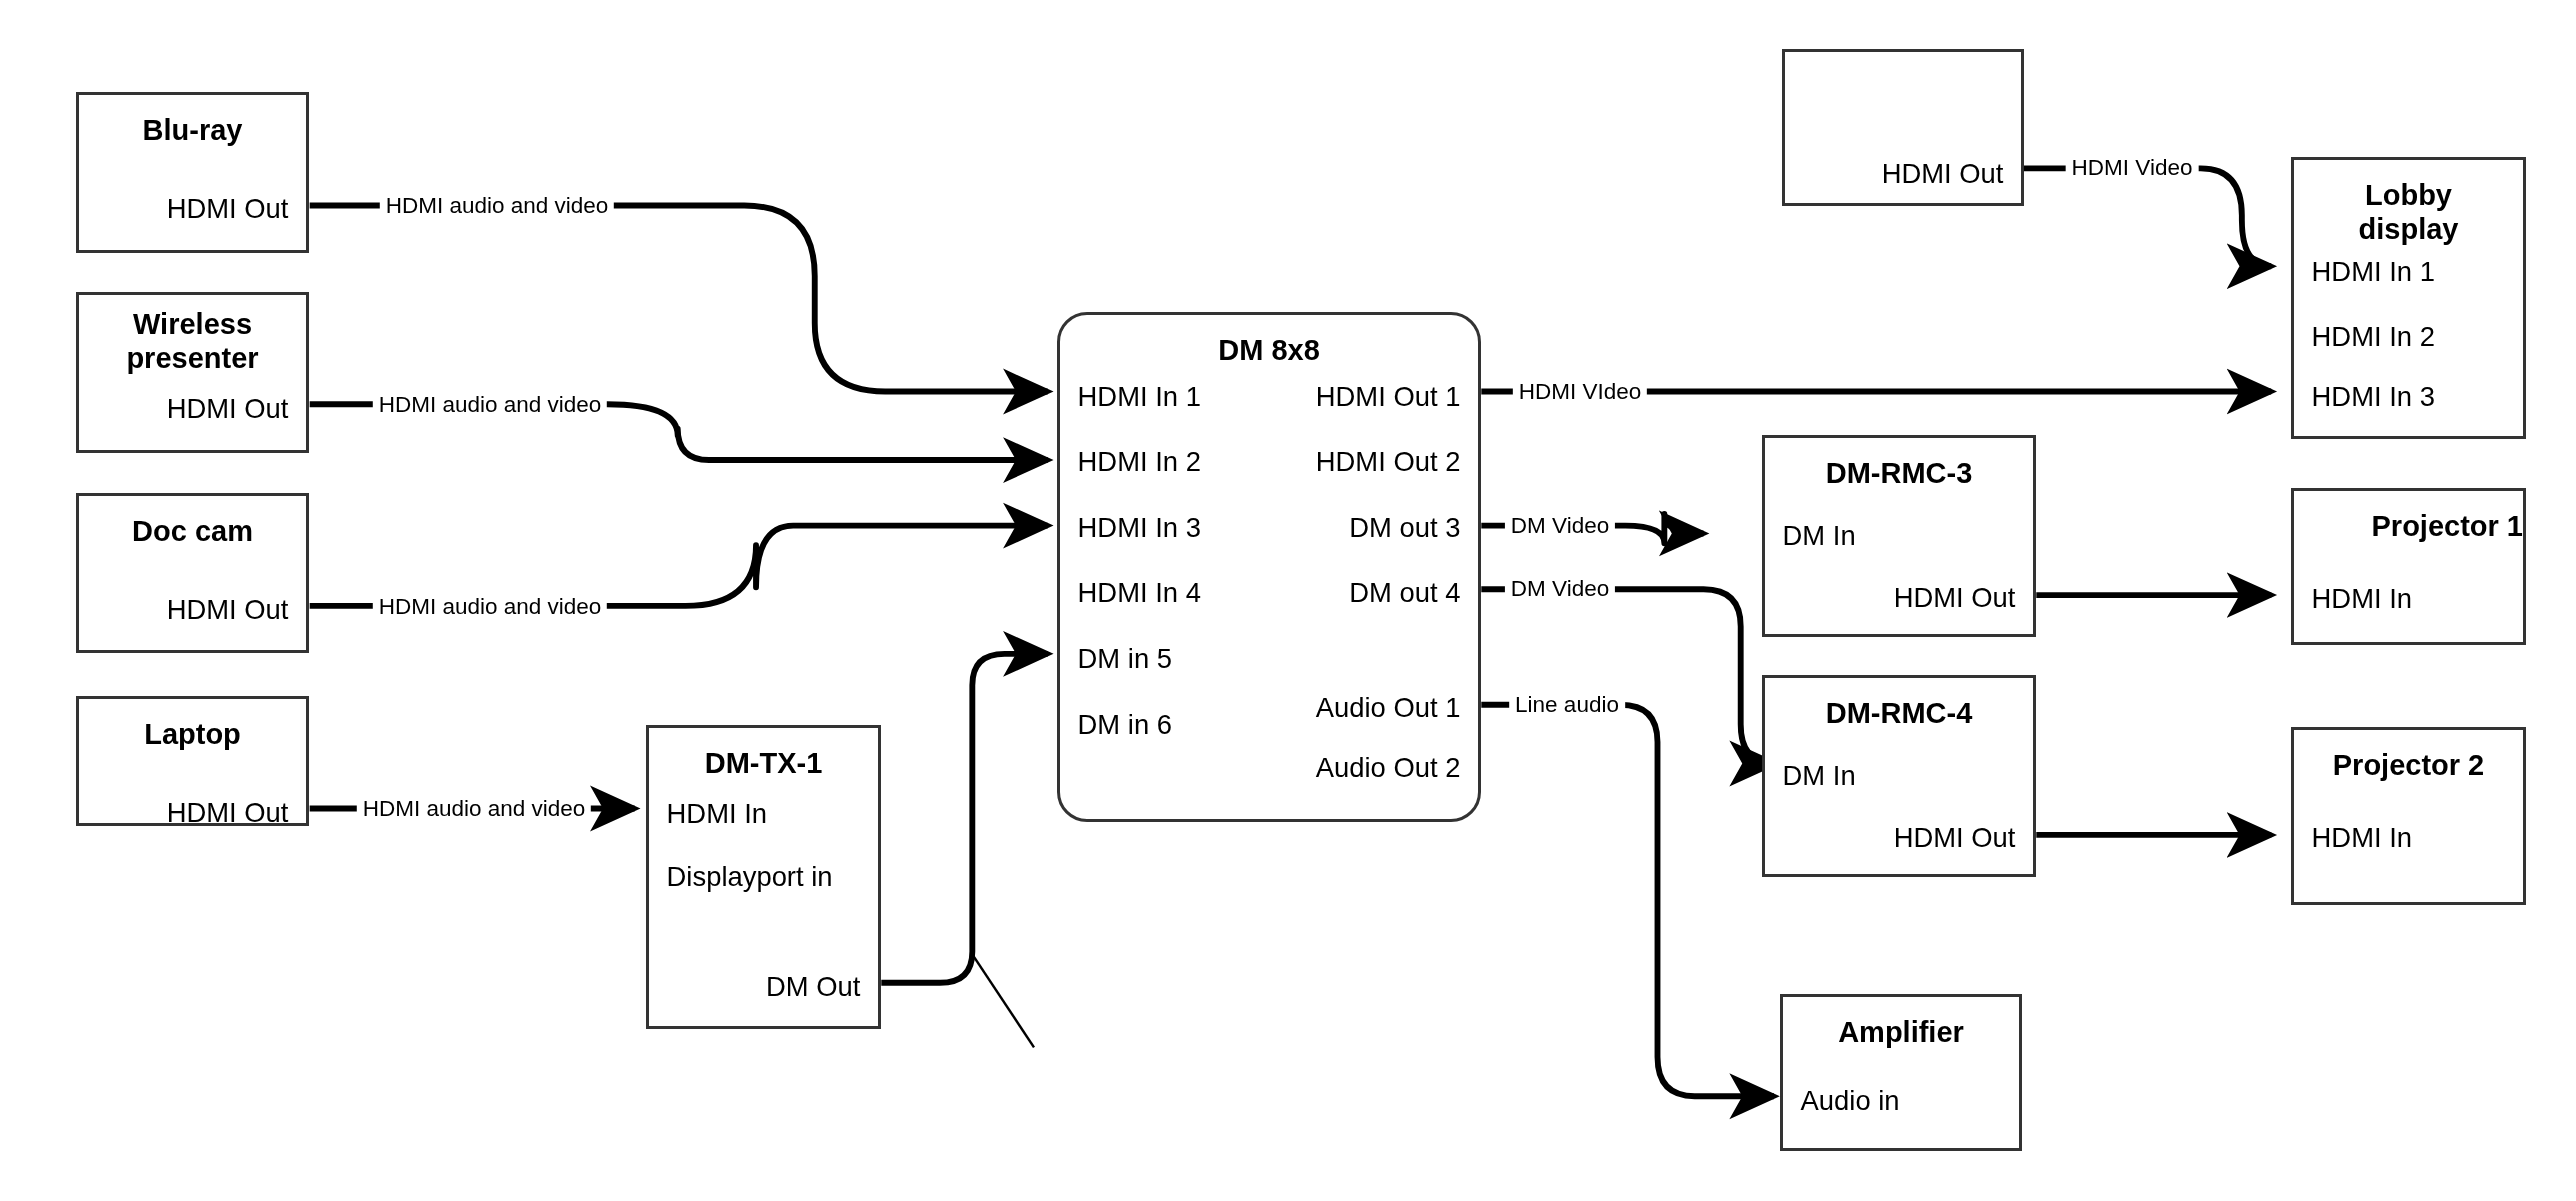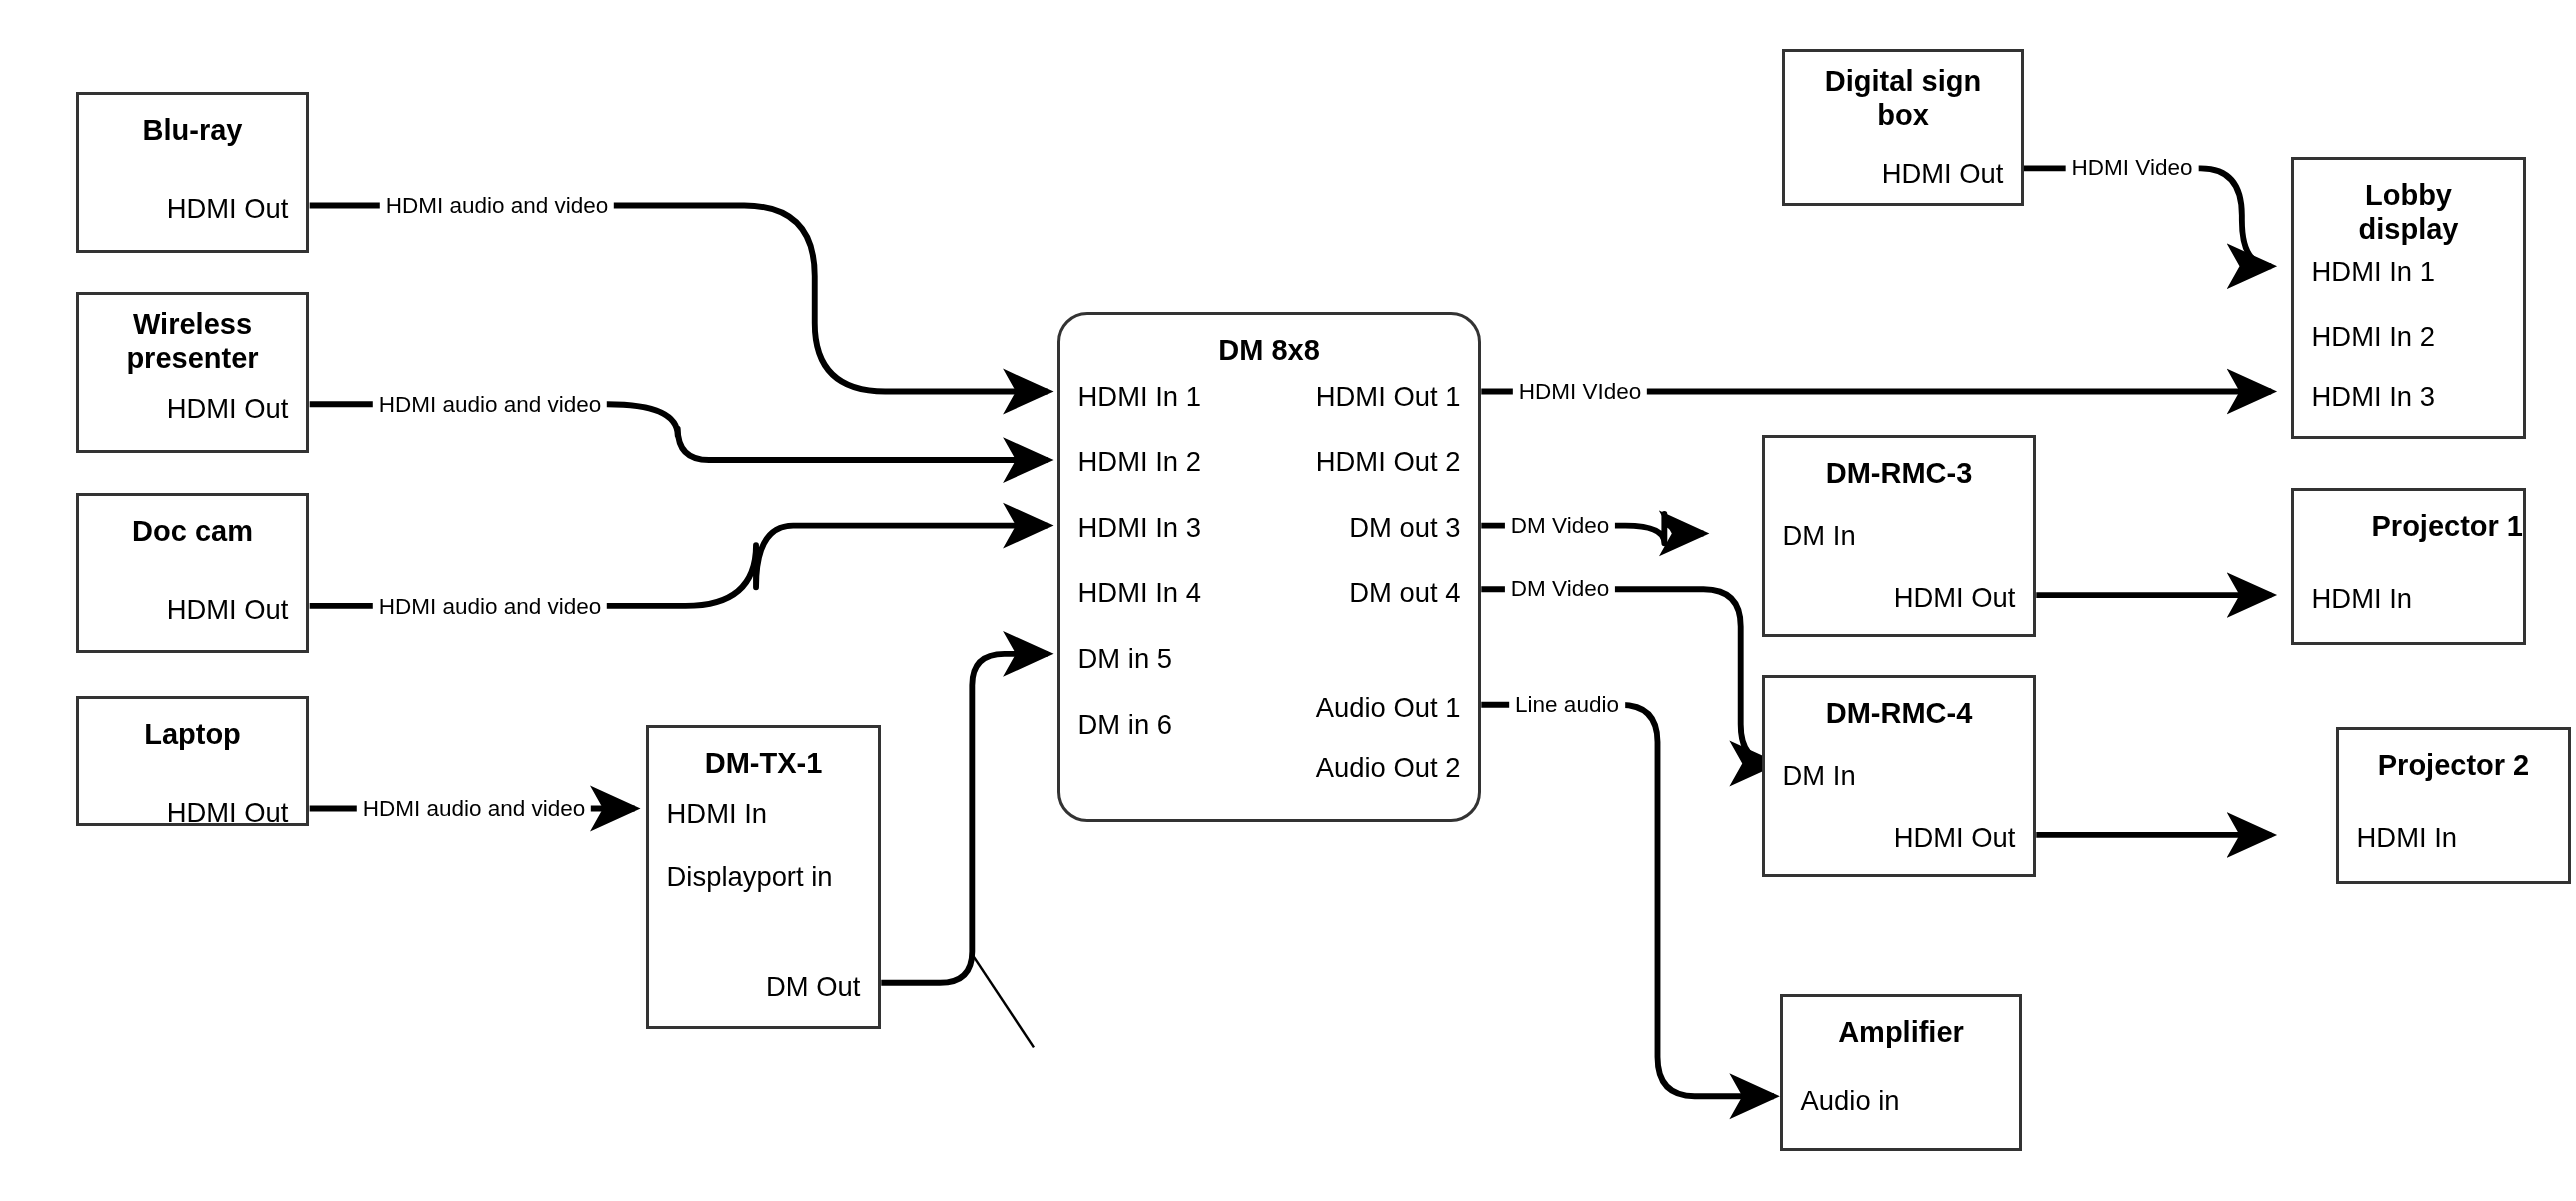--- a/index.html
+++ b/index.html
@@ -93,22 +93,20 @@
     <div class="port left" style="top:394px;">DM in 6</div>
     <div class="port right" style="top:66px;">HDMI Out 1</div>
     <div class="port right" style="top:131px;">HDMI Out 2</div>
     <div class="port right" style="top:197px;">DM out 3</div>
     <div class="port right" style="top:262px;">DM out 4</div>
     <div class="port right" style="top:377px;">Audio Out 1</div>
     <div class="port right" style="top:437px;">Audio Out 2</div>
   </div>
 
   <div class="dev-box" style="left:1782px;top:49px;width:242px;height:157px;">
-    <div class="dev-title" style="top:11.7px;white-space:pre-line;">Digital sign
-box</div>
     <div class="port right" style="top:106px;">HDMI Out</div>
   </div>
 
   <div class="dev-box" style="left:2291px;top:157px;width:235px;height:282px;">
     <div class="dev-title" style="top:17.6px;white-space:pre-line;">Lobby
 display</div>
     <div class="port left" style="top:96px;">HDMI In 1</div>
     <div class="port left" style="top:161px;">HDMI In 2</div>
     <div class="port left" style="top:221px;">HDMI In 3</div>
   </div>
@@ -123,21 +121,21 @@
     <div class="dev-title" style="top:17.6px;">DM-RMC-4</div>
     <div class="port left" style="top:82px;">DM In</div>
     <div class="port right" style="top:144px;">HDMI Out</div>
   </div>
 
   <div class="dev-box" style="left:2291px;top:488px;width:235px;height:157px;">
     <div class="dev-title" style="top:17.6px;text-align:right;">Projector 1</div>
     <div class="port left" style="top:92px;">HDMI In</div>
   </div>
 
-  <div class="dev-box" style="left:2291px;top:727px;width:235px;height:157px;margin-left:45px;">
+  <div class="dev-box" style="left:2291px;top:727px;width:235px;height:178px;">
     <div class="dev-title" style="top:17.6px;">Projector 2</div>
     <div class="port left" style="top:92px;">HDMI In</div>
   </div>
 
   <div class="dev-box" style="left:1780px;top:994px;width:242px;height:157px;">
     <div class="dev-title" style="top:17.6px;">Amplifier</div>
     <div class="port left" style="top:88px;">Audio in</div>
   </div>
 
   <div class="cable-label" style="left:497px;top:206px;">HDMI audio and video</div>

